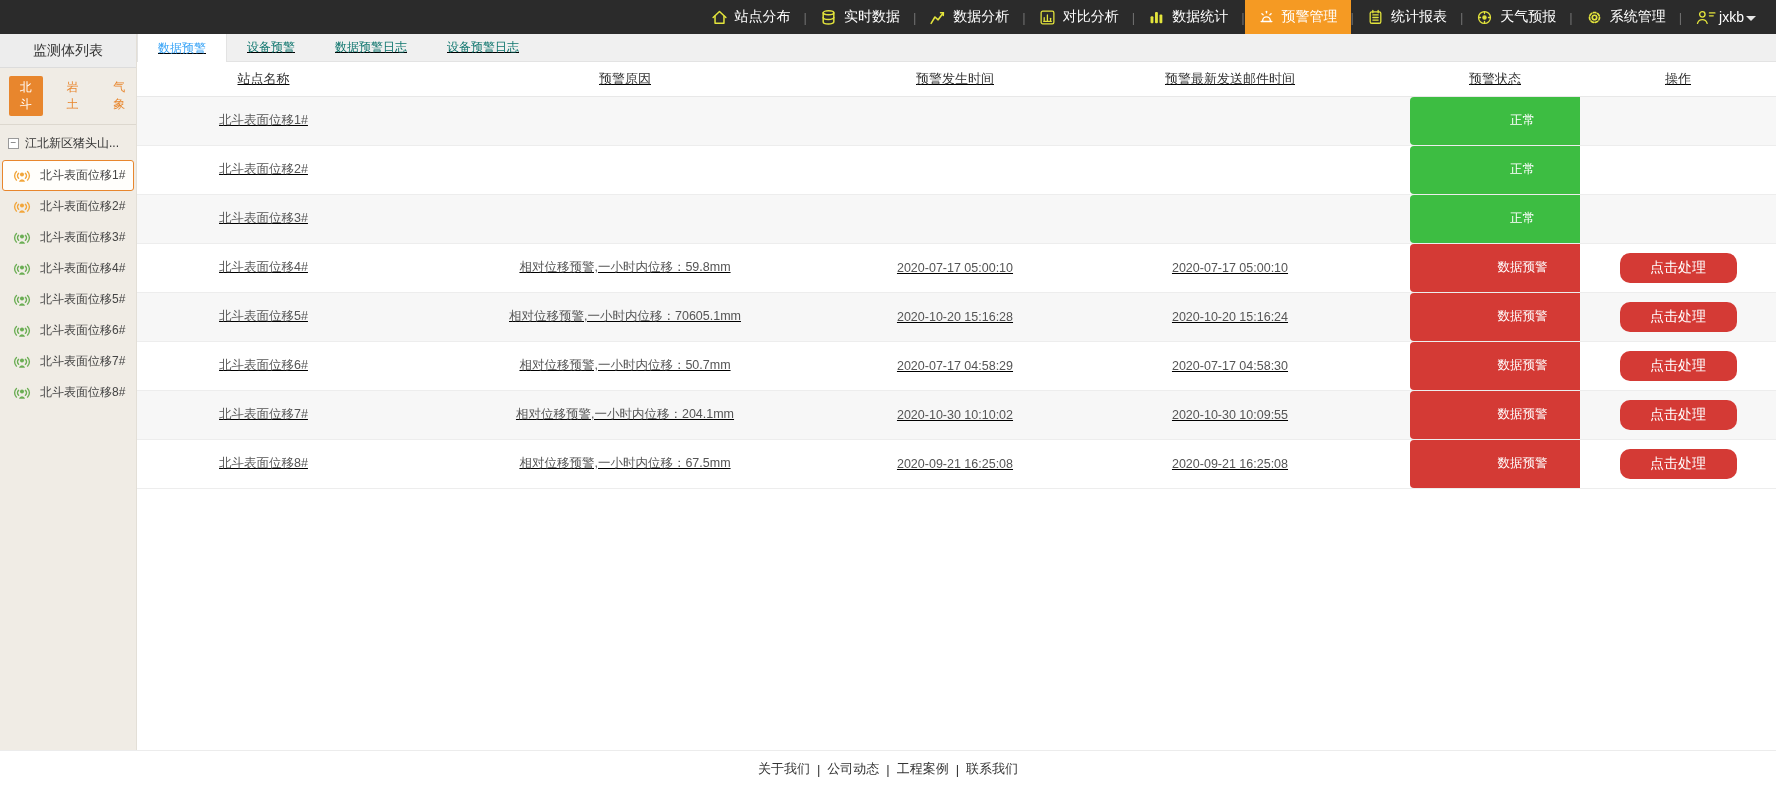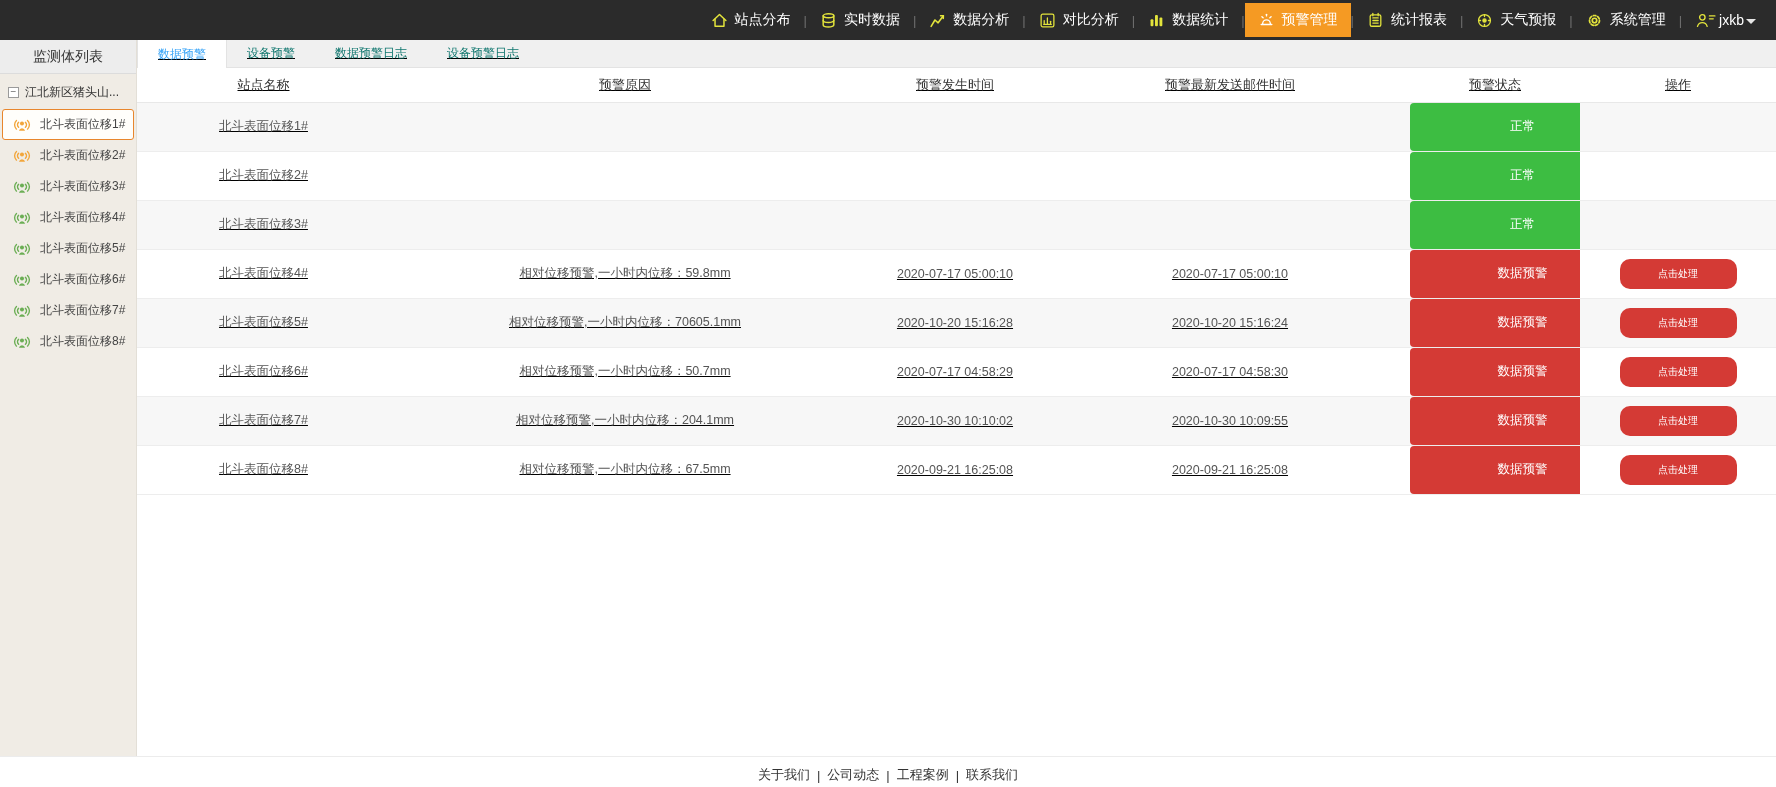--- a/index.html
+++ b/index.html
@@ -1,20 +1,20 @@
 <!DOCTYPE html>
 <html style="--nav-active: #F59A23; --accent-orange: #E8862D; --active-tab-blue: #36A3F7; --status-normal-green: #3DBD42; --status-alert-red: #D43A35; --icon-yellow: #E3E43C; --sidebar-item-warning: #F2A63B; --sidebar-item-normal: #6BAE54;"><head>
 <meta charset="utf-8">
 <style>
   * { box-sizing: border-box; margin: 0; padding: 0; }
   html,body { width:1776px; height:787px; overflow:hidden; background:#fff;
     font-family:"Liberation Sans", sans-serif; }
 
   
-  .topnav { height:40px; background:#2b2b2b; display:flex; align-items:center;
+  .topnav { height:34px; background:#2b2b2b; display:flex; align-items:center;
     justify-content:flex-end; padding-right:14px; }
   .nav-item { display:flex; align-items:center; gap:7px; color:#fff; font-size:14px;
     padding:0 13px; height:34px; cursor:pointer; white-space:nowrap; }
   .nav-item.active { background:var(--nav-active,#F59A23); }
   .nav-sep { color:#6f6f6f; font-size:13px; }
   .icon { display:inline-flex; align-items:center; }
   .icon svg { display:block; }
   .nav-user { display:flex; align-items:center; gap:2px; color:#fff; font-size:14px;
     padding:0 6px 0 13px; cursor:pointer; }
   .caret { width:0; height:0; border-left:5px solid transparent; border-right:5px solid transparent;
@@ -57,21 +57,21 @@
   th.c1{width:253px} th.c2{width:470px} th.c3{width:190px}
   th.c4{width:360px} th.c5{width:170px} th.c6{width:196px}
   tbody td { height:42px; text-align:center; vertical-align:middle; font-size:12.5px;
     color:#555; border-bottom:1px solid #ededed; overflow:hidden; }
   tbody tr:nth-child(odd) { background:#F7F7F7; }
   .status-btn { width:177px; height:48px; border:none; border-radius:4px; color:#fff;
     font-size:12.5px; font-family:inherit;padding-left:48px; }
   .status-btn.normal { background:var(--status-normal-green,#3DBD42); }
   .status-btn.alert  { background:var(--status-alert-red,#D43A35); }
   .action-btn { width:117px; height:30px; border:none; border-radius:10px; color:#fff;
-    background:var(--status-alert-red,#D43A35); font-size:10px; cursor:pointer; font-family:inherit; }
+    background:var(--status-alert-red,#D43A35); font-size:14px; cursor:pointer; font-family:inherit; }
 
   
   footer { height:37px; background:#fff; border-top:1px solid #ececec;
     display:flex; align-items:center; justify-content:center; font-size:13px; color:#333; }
   footer a { color:#333; text-decoration:none; cursor:pointer; }
   .f-sep { margin:0 7px; color:#333; }
 </style>
 </head>
 <body>
 
@@ -194,20 +194,25 @@
         </svg>
       </span>
     <span>jxkb</span>
     <span class="caret"></span>
   </div>
 </header>
 
 <div class="body">
   <aside class="sidebar">
     <div class="sidebar-title">监测体列表</div>
+    <div class="sidebar-tabs" id="sidebar-tabs">
+        <button class="s-tab active">北斗</button>
+        <button class="s-tab">岩土</button>
+        <button class="s-tab">气象</button>
+      </div>
     <div class="tree-node">
       <span class="minus-box">−</span>
       <span>江北新区猪头山...</span>
     </div>
     <ul class="side-list" id="sidebar-items">
         <li class="side-item selected">
           <span class="icon">
             <svg width="18" height="16" viewBox="0 0 17 15">
               <g stroke="#F2A63B" stroke-width="1.3" fill="none" stroke-linecap="round">
                 <path d="M3.3 3.2 a5.6 5.6 0 0 0 0 8.2"></path>

